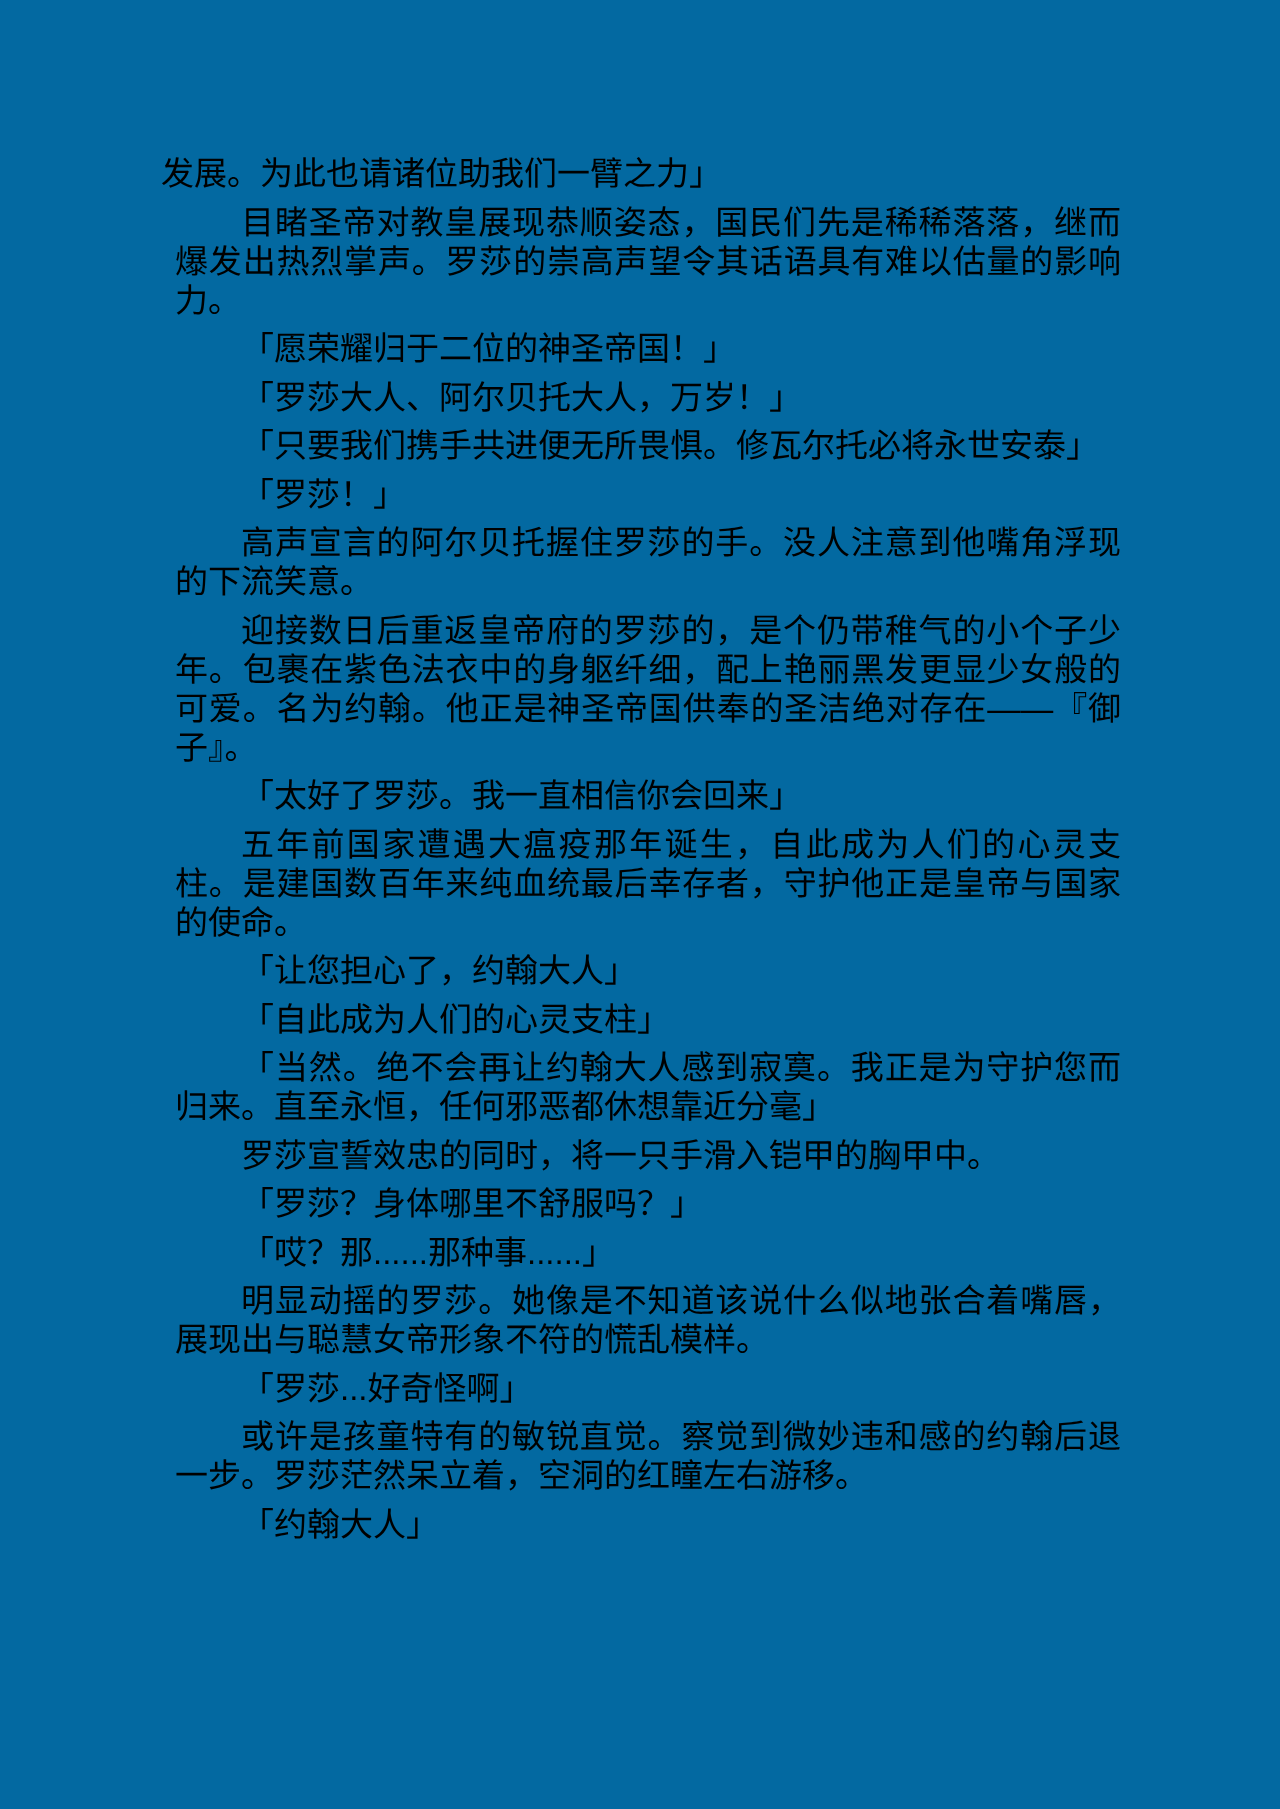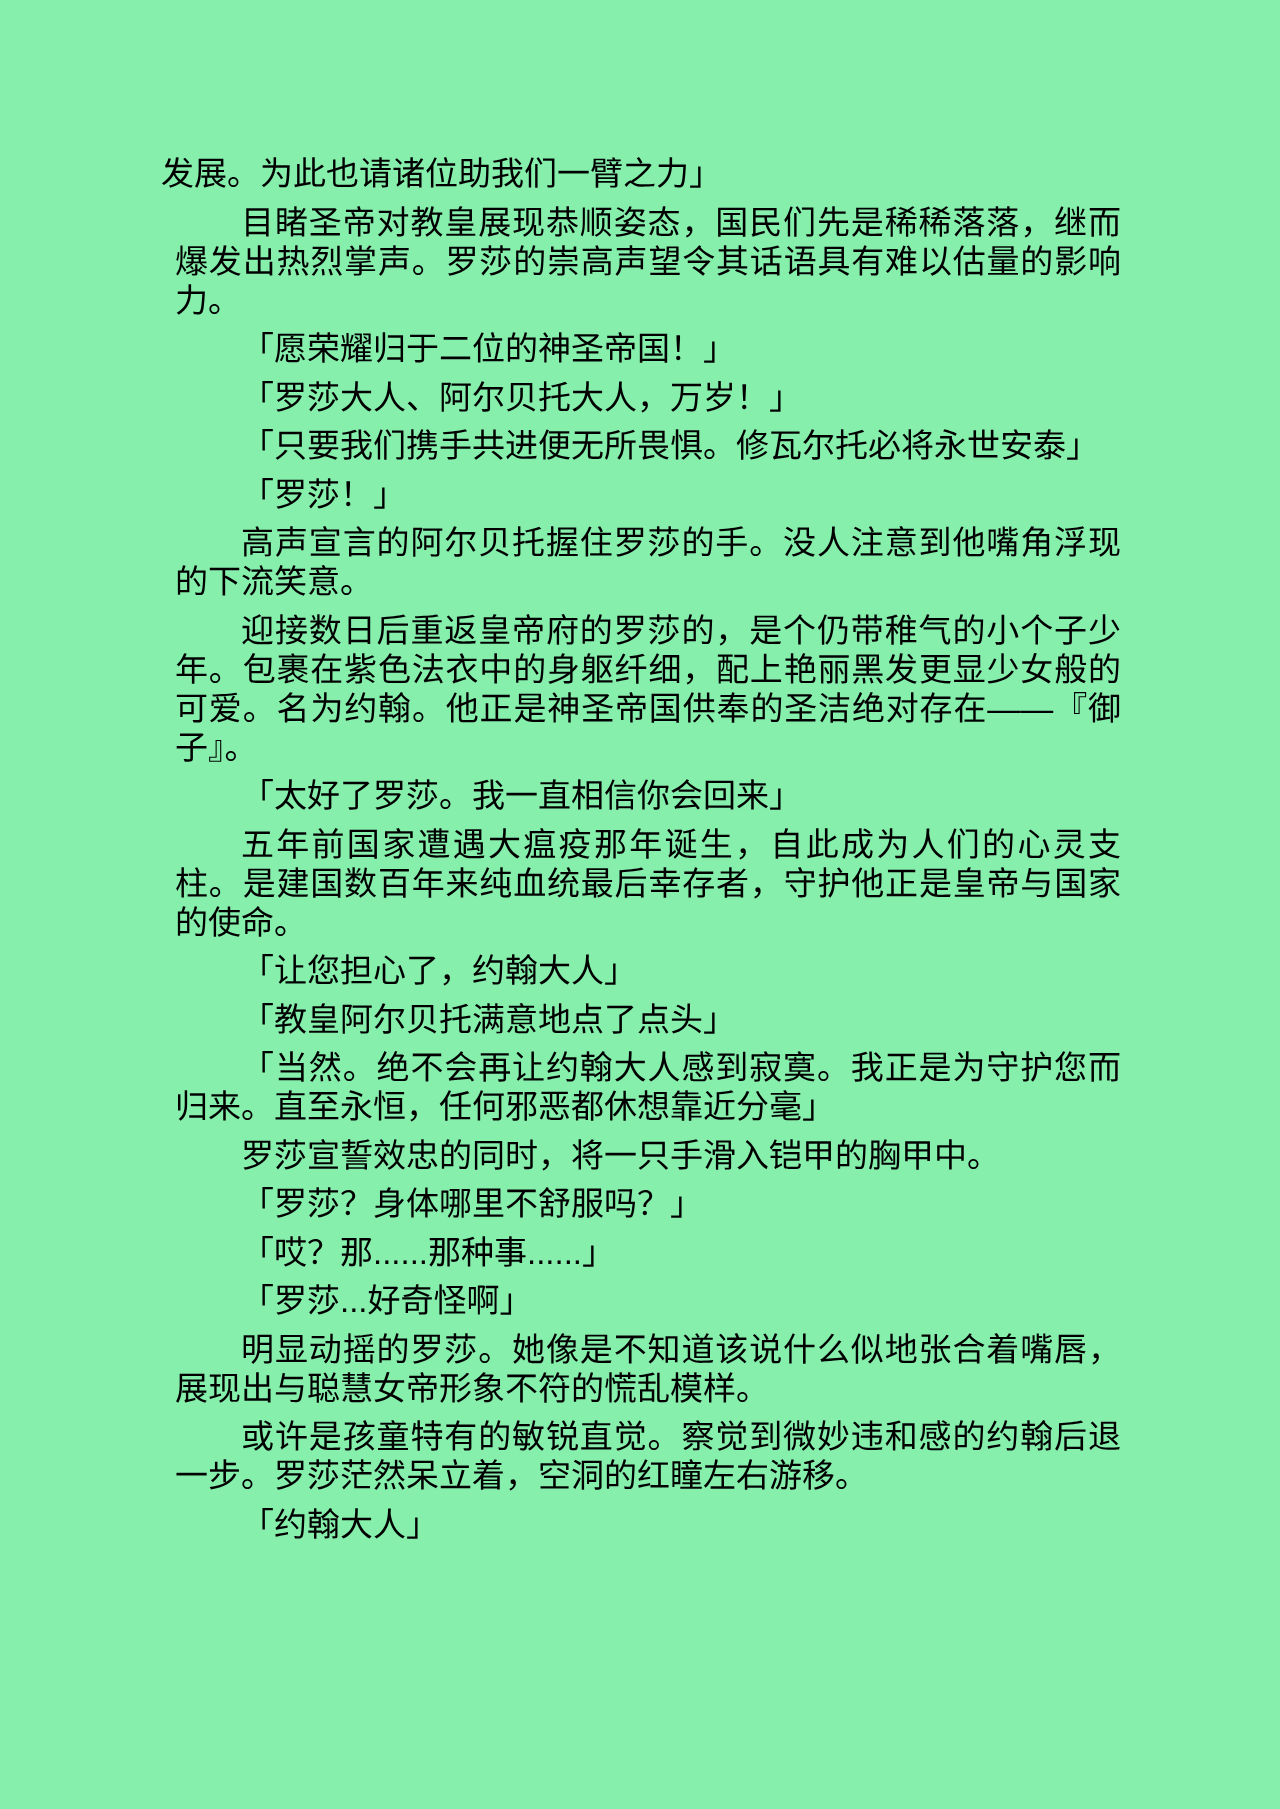--- a/index.html
+++ b/index.html
@@ -4,21 +4,21 @@
 <style>
   html, body {
     margin: 0;
     padding: 0;
     background: #ffffff;
   }
   .page {
     position: relative;
     width: 1280px;
     height: 1809px;
-    background: #86efac;
+    background: #0369a1;
     overflow: hidden;
   }
   .content {
     position: absolute;
     left: 161px;
     top: 154px;
     width: 960px;
   }
   p.para {
     margin: 9.5px 0 0 0;
@@ -48,23 +48,23 @@
     <p class="para indent">目睹圣帝对教皇展现恭顺姿态，国民们先是稀稀落落，继而爆发出热烈掌声。罗莎的崇高声望令其话语具有难以估量的影响力。</p>
     <p class="para indent">「愿荣耀归于二位的神圣帝国！」</p>
     <p class="para indent">「罗莎大人、阿尔贝托大人，万岁！」</p>
     <p class="para indent">「只要我们携手共进便无所畏惧。修瓦尔托必将永世安泰」</p>
     <p class="para indent">「罗莎！」</p>
     <p class="para indent">高声宣言的阿尔贝托握住罗莎的手。没人注意到他嘴角浮现的下流笑意。</p>
     <p class="para indent">迎接数日后重返皇帝府的罗莎的，是个仍带稚气的小个子少年。包裹在紫色法衣中的身躯纤细，配上艳丽黑发更显少女般的可爱。名为约翰。他正是神圣帝国供奉的圣洁绝对存在——『御子』。</p>
     <p class="para indent">「太好了罗莎。我一直相信你会回来」</p>
     <p class="para indent">五年前国家遭遇大瘟疫那年诞生，自此成为人们的心灵支柱。是建国数百年来纯血统最后幸存者，守护他正是皇帝与国家的使命。</p>
     <p class="para indent">「让您担心了，约翰大人」</p>
-    <p class="para indent">「教皇阿尔贝托满意地点了点头」</p>
+    <p class="para indent">「自此成为人们的心灵支柱」</p>
     <p class="para indent">「当然。绝不会再让约翰大人感到寂寞。我正是为守护您而归来。直至永恒，任何邪恶都休想靠近分毫」</p>
     <p class="para indent">罗莎宣誓效忠的同时，将一只手滑入铠甲的胸甲中。</p>
     <p class="para indent">「罗莎？身体哪里不舒服吗？」</p>
     <p class="para indent">「哎？那......那种事......」</p>
+    <p class="para indent">明显动摇的罗莎。她像是不知道该说什么似地张合着嘴唇，展现出与聪慧女帝形象不符的慌乱模样。</p>
     <p class="para indent">「罗莎...好奇怪啊」</p>
-    <p class="para indent">明显动摇的罗莎。她像是不知道该说什么似地张合着嘴唇，展现出与聪慧女帝形象不符的慌乱模样。</p>
     <p class="para indent">或许是孩童特有的敏锐直觉。察觉到微妙违和感的约翰后退一步。罗莎茫然呆立着，空洞的红瞳左右游移。</p>
     <p class="para indent">「约翰大人」</p>
   </div>
 </div>
 
 </body></html>

